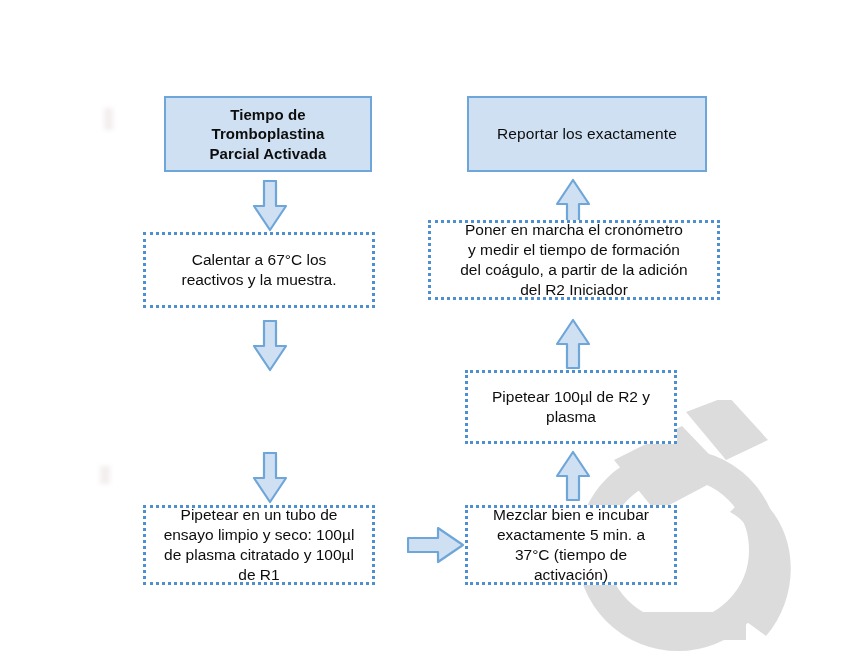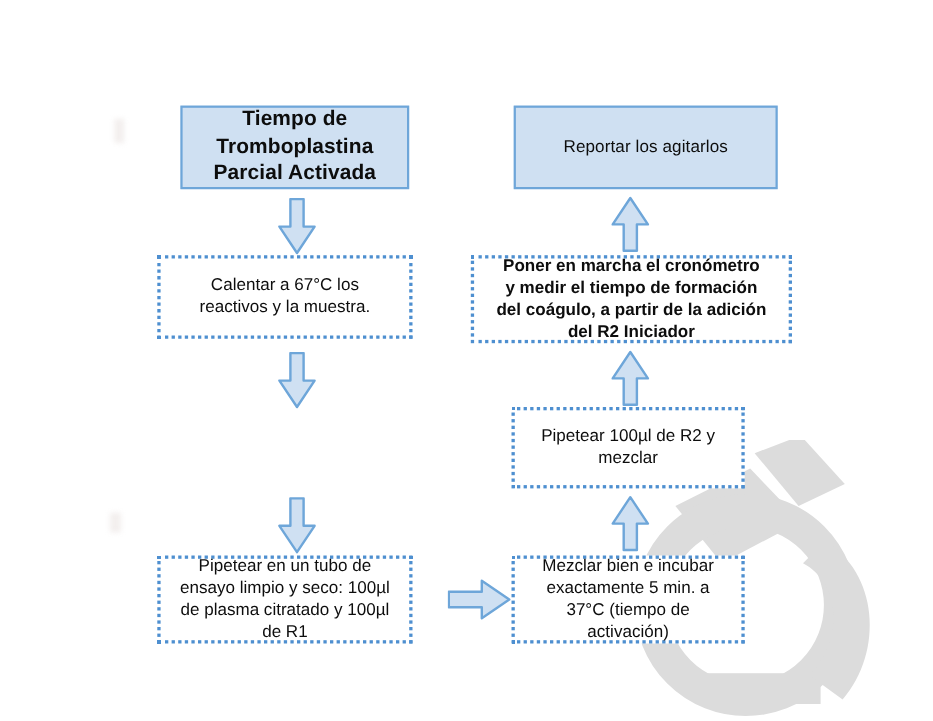--- a/index.html
+++ b/index.html
@@ -56,21 +56,21 @@
     display: block;
     width: 100%;
     padding: 0 6px;
     white-space: pre-line;
   }
 
   .node.solid {
     background: #cfe0f2;
     border: 2px solid #6ea6d9;
     font-weight: bold;
-    font-size: 19px;
+    font-size: 15px;
     letter-spacing: .1px;
   }
   .node.solid.plain {
     font-weight: normal;
     font-size: 15.5px;
   }
 
   .node.dotted {
     background: #ffffff;
     border: 3px dotted #4e8fd0;
@@ -155,39 +155,39 @@
   </div>
 
   <div class="arrow" style="left:555px; top:450px; width:36px; height:52px;">
     <svg width="36" height="52" viewBox="0 0 36 52" xmlns="http://www.w3.org/2000/svg">
       <polygon points="18,2 34,26 24,26 24,50 12,50 12,26 2,26" fill="#cfe0f2" stroke="#6ea6d9" stroke-width="2.2" stroke-linejoin="round"></polygon>
     </svg>
   </div>
 
   <div class="node dotted" style="left:465px; top:370px; width:212px; height:74px;">
     <span class="txt">Pipetear 100µl de R2 y
-mezclar</span>
+plasma</span>
   </div>
 
   <div class="arrow" style="left:555px; top:318px; width:36px; height:52px;">
     <svg width="36" height="52" viewBox="0 0 36 52" xmlns="http://www.w3.org/2000/svg">
       <polygon points="18,2 34,26 24,26 24,50 12,50 12,26 2,26" fill="#cfe0f2" stroke="#6ea6d9" stroke-width="2.2" stroke-linejoin="round"></polygon>
     </svg>
   </div>
 
-  <div class="node dotted" style="left:428px; top:232px; width:292px; height:80px;font-weight:bold;">
+  <div class="node dotted" style="left:428px; top:220px; width:292px; height:80px;">
     <span class="txt">Poner en marcha el cronómetro
 y medir el tiempo de formación
 del coágulo, a partir de la adición
 del R2 Iniciador</span>
   </div>
 
   <div class="arrow" style="left:555px; top:178px; width:36px; height:52px;">
     <svg width="36" height="52" viewBox="0 0 36 52" xmlns="http://www.w3.org/2000/svg">
       <polygon points="18,2 34,26 24,26 24,50 12,50 12,26 2,26" fill="#cfe0f2" stroke="#6ea6d9" stroke-width="2.2" stroke-linejoin="round"></polygon>
     </svg>
   </div>
 
   <div class="node solid plain" style="left:467px; top:96px; width:240px; height:76px;">
-    <span class="txt">Reportar los agitarlos</span>
+    <span class="txt">Reportar los exactamente</span>
   </div>
 
 </div>
 
 </body></html>

